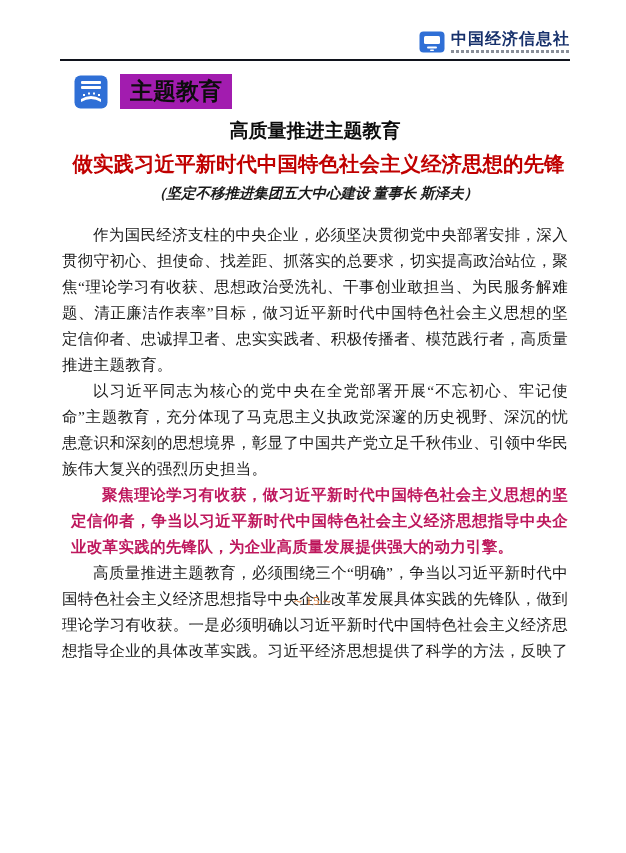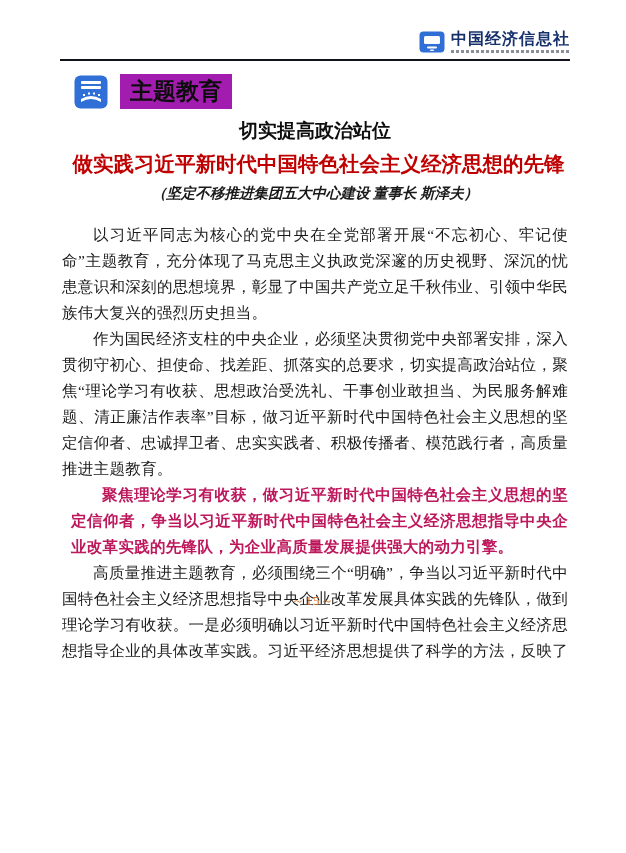--- a/index.html
+++ b/index.html
@@ -188,27 +188,27 @@
       <rect x="7" y="11" width="20" height="3" rx="1" fill="#ffffff"></rect>
       <path d="M7 24 Q17 18 27 24 L27 27 Q17 21 7 27 Z" fill="#ffffff"></path>
       <rect x="9" y="19" width="2" height="2" fill="#ffffff"></rect>
       <rect x="14" y="17.5" width="2" height="2" fill="#ffffff"></rect>
       <rect x="19" y="17.5" width="2" height="2" fill="#ffffff"></rect>
       <rect x="24" y="19" width="2" height="2" fill="#ffffff"></rect>
     </svg>
     <span class="badge-label">主题教育</span>
   </div>
 
-  <div class="article-title">切实提高政治站位</div>
+  <div class="article-title">高质量推进主题教育</div>
   <div class="article-subtitle">做实践习近平新时代中国特色社会主义经济思想的先锋</div>
   <div class="article-byline">（坚定不移推进集团五大中心建设 董事长 斯泽夫）</div>
 
   <div class="article-body">
+    <p>作为国民经济支柱的中央企业，必须坚决贯彻党中央部署安排，深入贯彻守初心、担使命、找差距、抓落实的总要求，切实提高政治站位，聚焦“理论学习有收获、思想政治受洗礼、干事创业敢担当、为民服务解难题、清正廉洁作表率”目标，做习近平新时代中国特色社会主义思想的坚定信仰者、忠诚捍卫者、忠实实践者、积极传播者、模范践行者，高质量推进主题教育。</p>
     <p>以习近平同志为核心的党中央在全党部署开展“不忘初心、牢记使命”主题教育，充分体现了马克思主义执政党深邃的历史视野、深沉的忧患意识和深刻的思想境界，彰显了中国共产党立足千秋伟业、引领中华民族伟大复兴的强烈历史担当。</p>
-    <p>作为国民经济支柱的中央企业，必须坚决贯彻党中央部署安排，深入贯彻守初心、担使命、找差距、抓落实的总要求，切实提高政治站位，聚焦“理论学习有收获、思想政治受洗礼、干事创业敢担当、为民服务解难题、清正廉洁作表率”目标，做习近平新时代中国特色社会主义思想的坚定信仰者、忠诚捍卫者、忠实实践者、积极传播者、模范践行者，高质量推进主题教育。</p>
     <p class="bold">聚焦理论学习有收获，做习近平新时代中国特色社会主义思想的坚定信仰者，争当以习近平新时代中国特色社会主义经济思想指导中央企业改革实践的先锋队，为企业高质量发展提供强大的动力引擎。</p>
     <p>高质量推进主题教育，必须围绕三个“明确”，争当以习近平新时代中国特色社会主义经济思想指导中央企业改革发展具体实践的先锋队，做到理论学习有收获。一是必须明确以习近平新时代中国特色社会主义经济思想指导企业的具体改革实践。习近平经济思想提供了科学的方法，反映了事物发展规律，使我们综观全局，高瞻远瞩，科学判断企业发展的趋势,明确企业前进的方向,是企业改革实践的根本遵循和行动指南。二是必须明确以习近平新时代中国特色社会主义经济思想指导企业实践的具体路径。坚持贯彻新发展理念、坚持党对国企改革发展的领导与推进国企改革发展相融合,坚持供给侧结构性改革,坚持问题导向，推进质量变革、效率变革、动力变革,坚持孕育弘扬创新文化，积极融入全球经济。三是必须明确以习近平新时代中国特色社会主义经济思想指导企业实践的关系。对哈电集团而言，我们必须正确处理集团主业与转型发展，多元化与专业化发展，大企业与小企业，事业部和企业，国家、企业和职工利益问题，集团和企业等关系，坚定不移推进集团五大中心建设。</p>
 
   </div>
 
   <div class="page-number">～15～</div>
 
 </div>
 
 </body></html>

